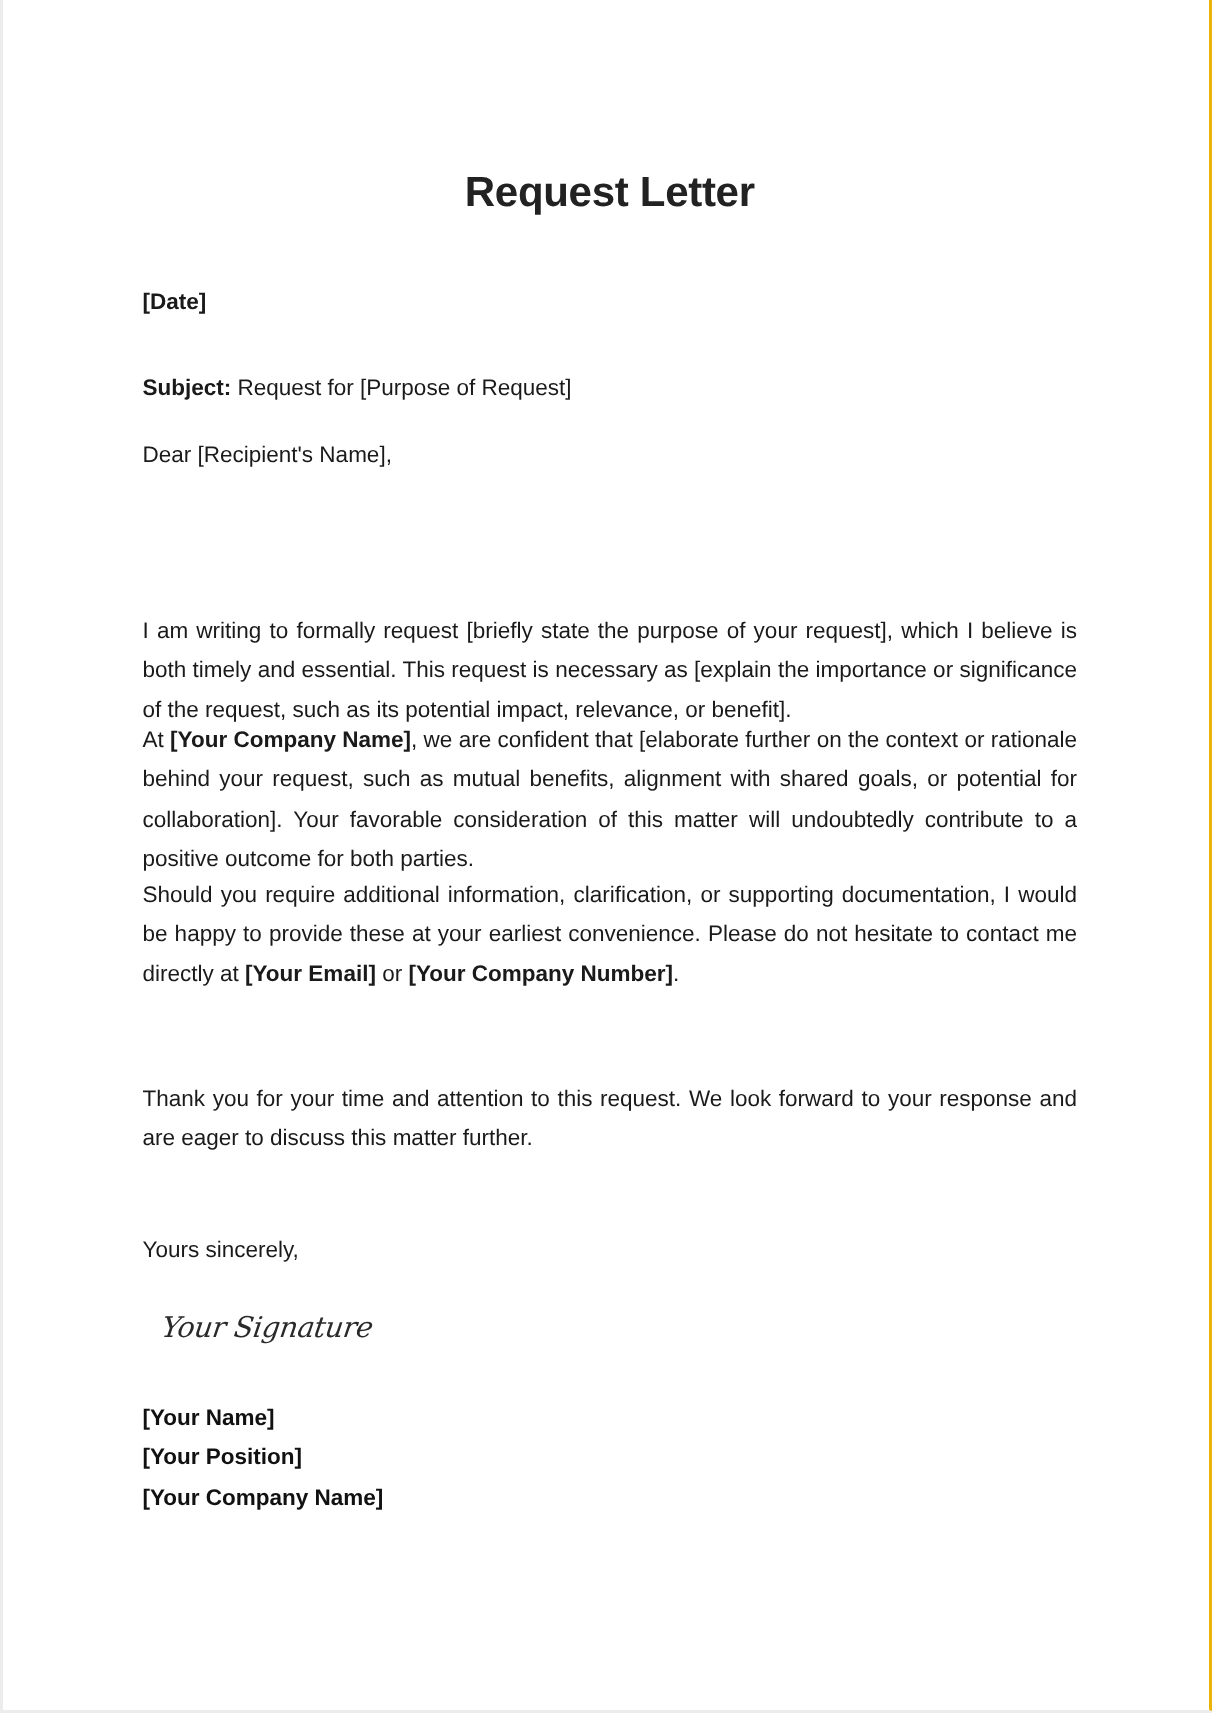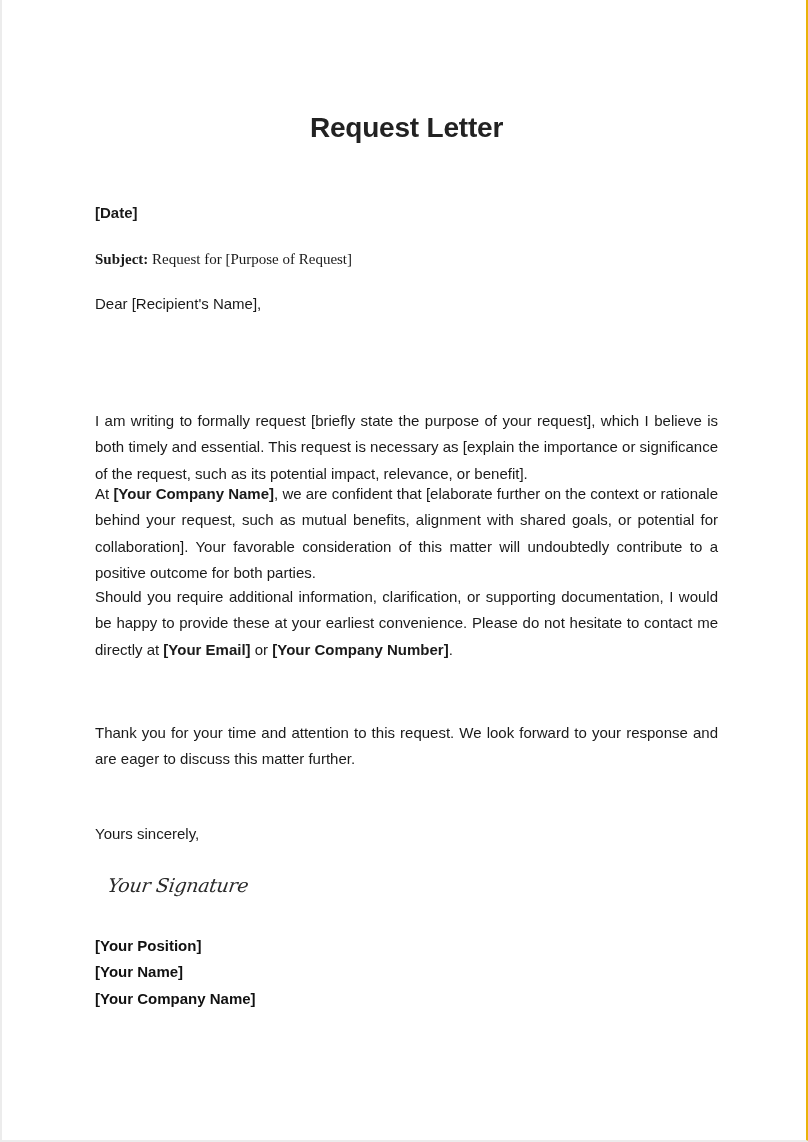--- a/index.html
+++ b/index.html
@@ -84,38 +84,38 @@
     .sig-lines div { margin: 0; }
   </style>
 </head>
 <body>
 
 <div class="page">
   <div class="content">
 
     <h1 class="title">Request Letter</h1>
 
-    <p class="block bold" style="top:200px;">[Date]</p>
+    <p class="block bold" style="top:189px;">[Date]</p>
 
-    <p class="block" style="top:246px;font-family:Liberation Serif, serif;"><span class="bold">Subject:</span><span> Request for [Purpose of Request]</span></p>
+    <p class="block" style="top:246px;"><span class="bold">Subject:</span><span> Request for [Purpose of Request]</span></p>
 
     <p class="block" style="top:291px;">Dear [Recipient's Name],</p>
 
     <p class="block justify" style="top:367px;margin-top:41px;">I am writing to formally request [briefly state the purpose of your request], which I believe is both timely and essential. This request is necessary as [explain the importance or significance of the request, such as its potential impact, relevance, or benefit].</p>
 
     <p class="block justify" style="top:481px;"><span>At </span><span class="bold">[Your Company Name]</span><span>, we are confident that [elaborate further on the context or rationale behind your request, such as mutual benefits, alignment with shared goals, or potential for collaboration]. Your favorable consideration of this matter will undoubtedly contribute to a positive outcome for both parties.</span></p>
 
     <p class="block justify" style="top:584px;"><span>Should you require additional information, clarification, or supporting documentation, I would be happy to provide these at your earliest convenience. Please do not hesitate to contact me directly at </span><span class="bold">[Your Email]</span><span> or </span><span class="bold">[Your Company Number]</span><span>.</span></p>
 
     <p class="block justify" style="top:720px;">Thank you for your time and attention to this request. We look forward to your response and are eager to discuss this matter further.</p>
 
     <p class="block" style="top:821px;">Yours sincerely,</p>
 
     <div class="signature">Your Signature</div>
 
     <div class="sig-lines">
+      <div>[Your Name]</div>
       <div>[Your Position]</div>
-      <div>[Your Name]</div>
       <div>[Your Company Name]</div>
     </div>
 
   </div>
 </div>
 
 </body></html>

